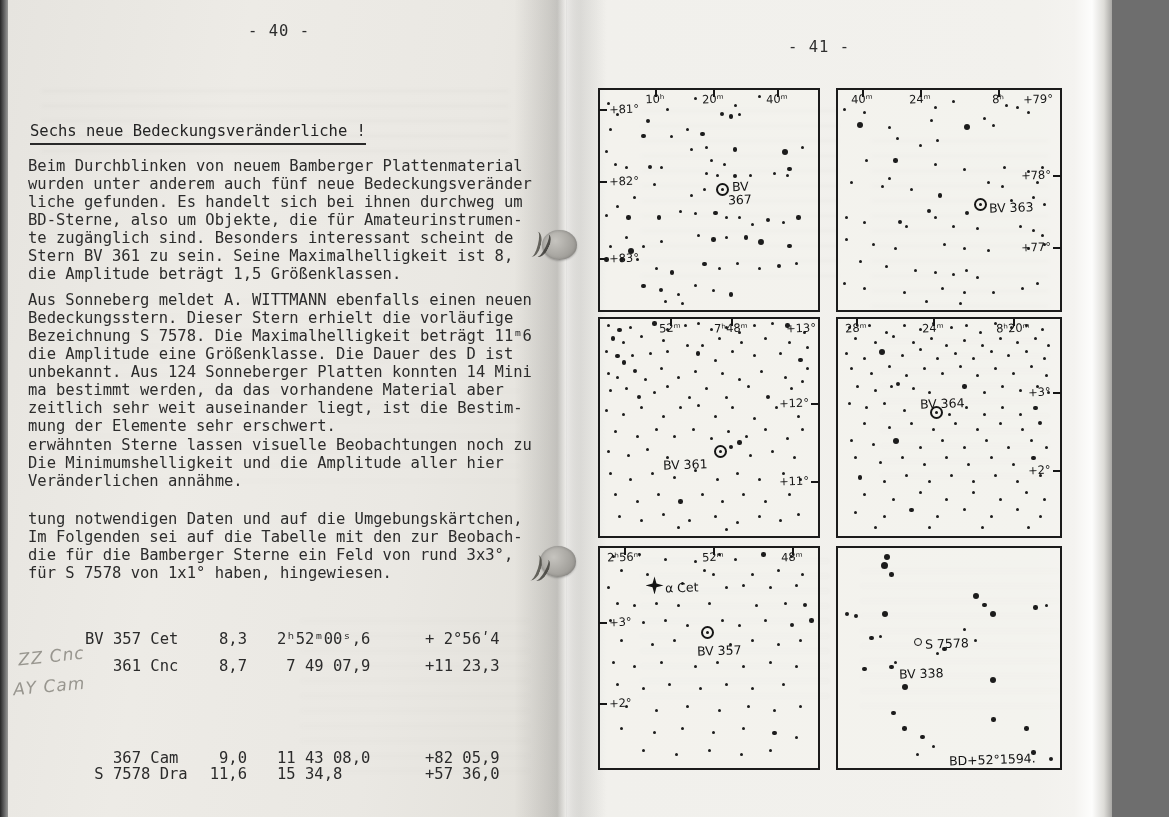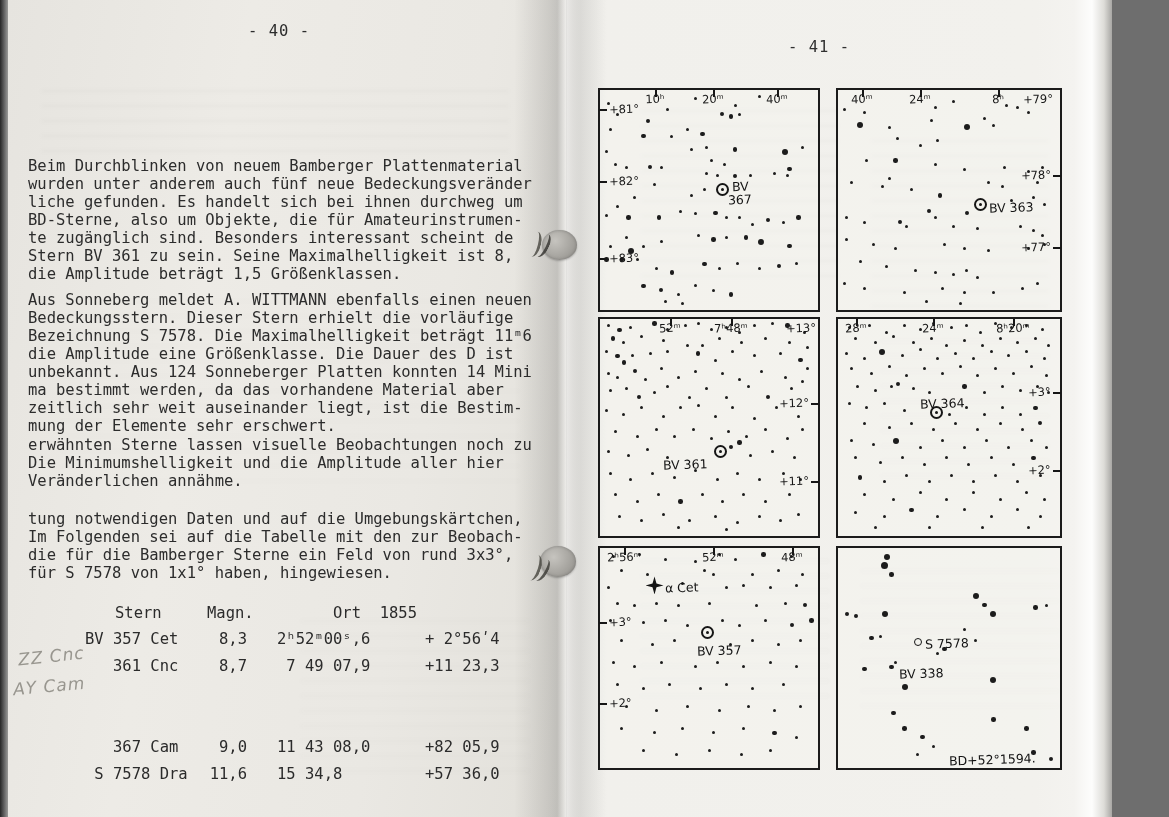--- a/index.html
+++ b/index.html
@@ -71,49 +71,45 @@
   <div class="bleed" style="left:40px;top:90px;width:470px;height:70px;"></div>
   <div class="bleed" style="left:60px;top:300px;width:460px;height:190px;opacity:.3;"></div>
   <div class="bleed" style="left:300px;top:620px;width:230px;height:160px;opacity:.35;"></div>
   <div class="bleed" style="left:640px;top:110px;width:200px;height:170px;"></div>
   <div class="bleed" style="left:870px;top:140px;width:180px;height:180px;"></div>
   <div class="bleed" style="left:880px;top:340px;width:170px;height:140px;opacity:.4;"></div>
   <div class="bleed" style="left:640px;top:560px;width:190px;height:140px;opacity:.4;"></div>
   <div class="bleed" style="left:860px;top:570px;width:200px;height:150px;opacity:.4;"></div>
 
   <div id="page40-num" class="tw">- 40 -</div>
+  <div id="subtitle40" class="tw">Sechs neue Bedeckungsveränderliche !</div>
   <div id="paras">
       <div class="tw" style="left: 28px; top: 157px;"><div class="line">Beim Durchblinken von neuem Bamberger Plattenmaterial</div><div class="line">wurden unter anderem auch fünf neue Bedeckungsveränder</div><div class="line">liche gefunden. Es handelt sich bei ihnen durchweg um</div><div class="line">BD-Sterne, also um Objekte, die für Amateurinstrumen-</div><div class="line">te zugänglich sind. Besonders interessant scheint de</div><div class="line">Stern BV 361 zu sein. Seine Maximalhelligkeit ist 8,</div><div class="line">die Amplitude beträgt 1,5 Größenklassen.</div></div>
       <div class="tw" style="left: 28px; top: 291px;"><div class="line">Aus Sonneberg meldet A. WITTMANN ebenfalls einen neuen</div><div class="line">Bedeckungsstern. Dieser Stern erhielt die vorläufige</div><div class="line">Bezeichnung S 7578. Die Maximalhelligkeit beträgt 11ᵐ6</div><div class="line">die Amplitude eine Größenklasse. Die Dauer des D ist</div><div class="line">unbekannt. Aus 124 Sonneberger Platten konnten 14 Mini</div><div class="line">ma bestimmt werden, da das vorhandene Material aber</div><div class="line">zeitlich sehr weit auseinander liegt, ist die Bestim-</div><div class="line">mung der Elemente sehr erschwert.</div></div>
       <div class="tw" style="left: 28px; top: 436px;"><div class="line">erwähnten Sterne lassen visuelle Beobachtungen noch zu</div><div class="line">Die Minimumshelligkeit und die Amplitude aller hier</div><div class="line">Veränderlichen annähme.</div></div>
       <div class="tw" style="left: 28px; top: 510px;"><div class="line">tung notwendigen Daten und auf die Umgebungskärtchen,</div><div class="line">Im Folgenden sei auf die Tabelle mit den zur Beobach-</div><div class="line">die für die Bamberger Sterne ein Feld von rund 3x3°,</div><div class="line">für S 7578 von 1x1° haben, hingewiesen.</div></div>
     </div>
   <div id="margin-notes">
       <div class="pencil" style="left: 18px; top: 646px; transform: rotate(-6deg);">ZZ Cnc</div>
       <div class="pencil" style="left: 13px; top: 676px; transform: rotate(-5deg);">AY Cam</div>
     </div>
   <div id="startable">
-      <div class="trow" style="top: 0px;">
-        <div class="tc" style="left: 30px;">Stern</div>
-        <div class="tc" style="left: 122px;">Magn.</div>
-        <div class="tc" style="left: 248px;">Ort  1855</div>
-      </div>
       <div class="trow" style="top: 26px;">
         <div class="tc" style="left: 0px;">BV 357 Cet</div>
         <div class="tc" style="left: 118px; width: 44px; text-align: right;">8,3</div>
         <div class="tc" style="left: 192px;">2ʰ52ᵐ00ˢ,6</div>
         <div class="tc" style="left: 340px;">+ 2°56ʹ4</div>
       </div>
       <div class="trow" style="top: 53px;">
         <div class="tc" style="left: 0px;">   361 Cnc</div>
         <div class="tc" style="left: 118px; width: 44px; text-align: right;">8,7</div>
         <div class="tc" style="left: 192px;"> 7 49 07,9</div>
         <div class="tc" style="left: 340px;">+11 23,3</div>
       </div>
-      <div class="trow" style="top: 134px;">
+      <div class="trow" style="top: 145px;">
         <div class="tc" style="left: 0px;">   367 Cam</div>
         <div class="tc" style="left: 118px; width: 44px; text-align: right;">9,0</div>
         <div class="tc" style="left: 192px;">11 43 08,0</div>
         <div class="tc" style="left: 340px;">+82 05,9</div>
       </div>
       <div class="trow" style="top: 161px;">
         <div class="tc" style="left: 0px;"> S 7578 Dra</div>
         <div class="tc" style="left: 118px; width: 44px; text-align: right;">11,6</div>
         <div class="tc" style="left: 192px;">15 34,8</div>
         <div class="tc" style="left: 340px;">+57 36,0</div>

